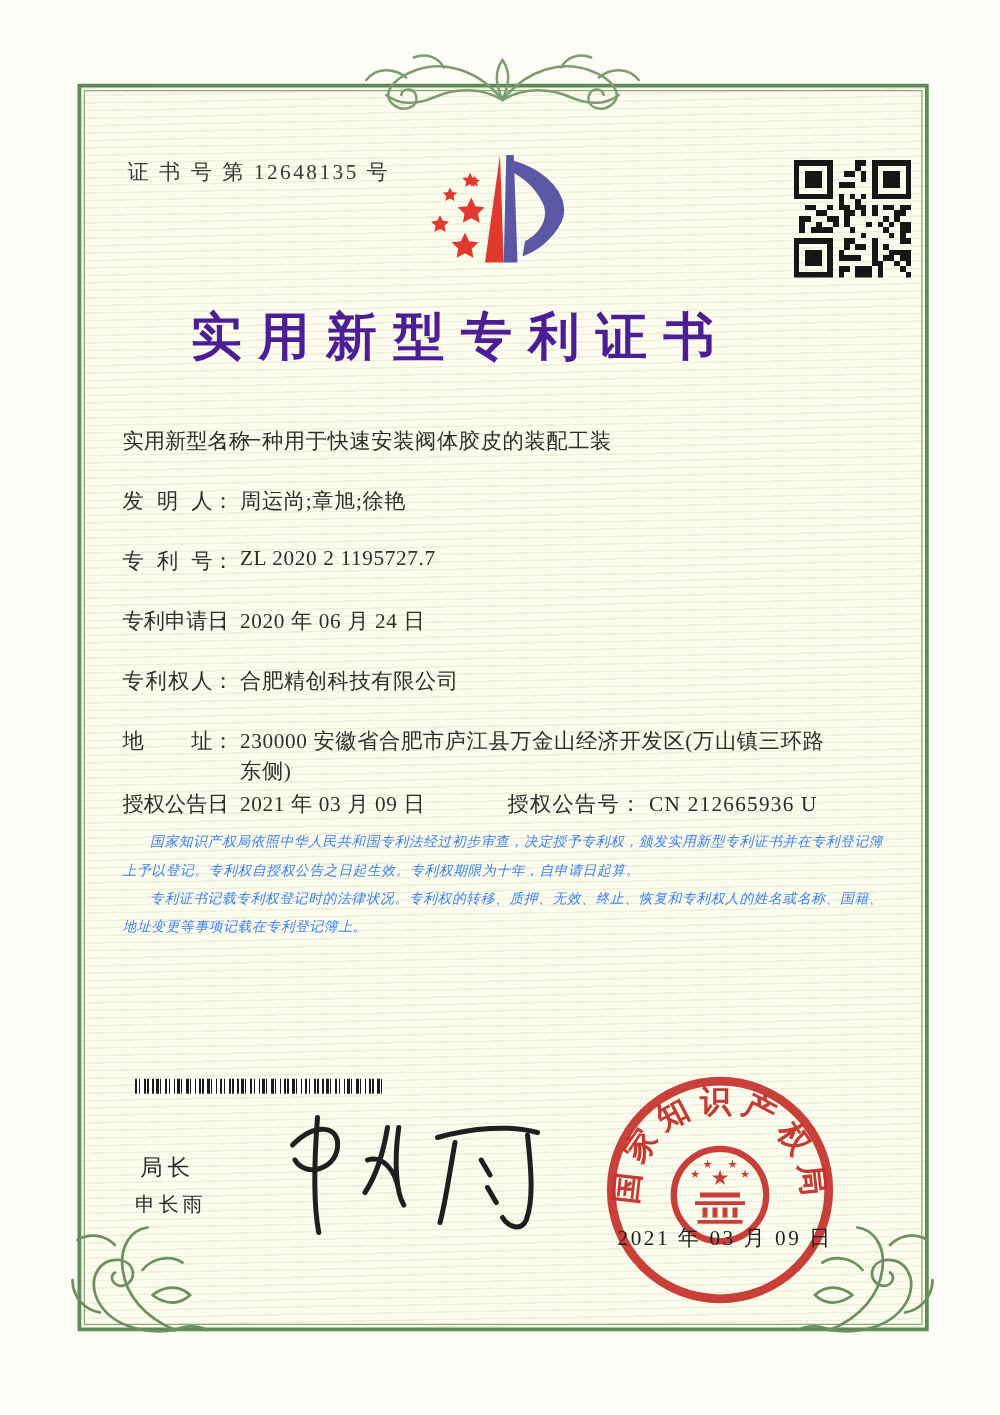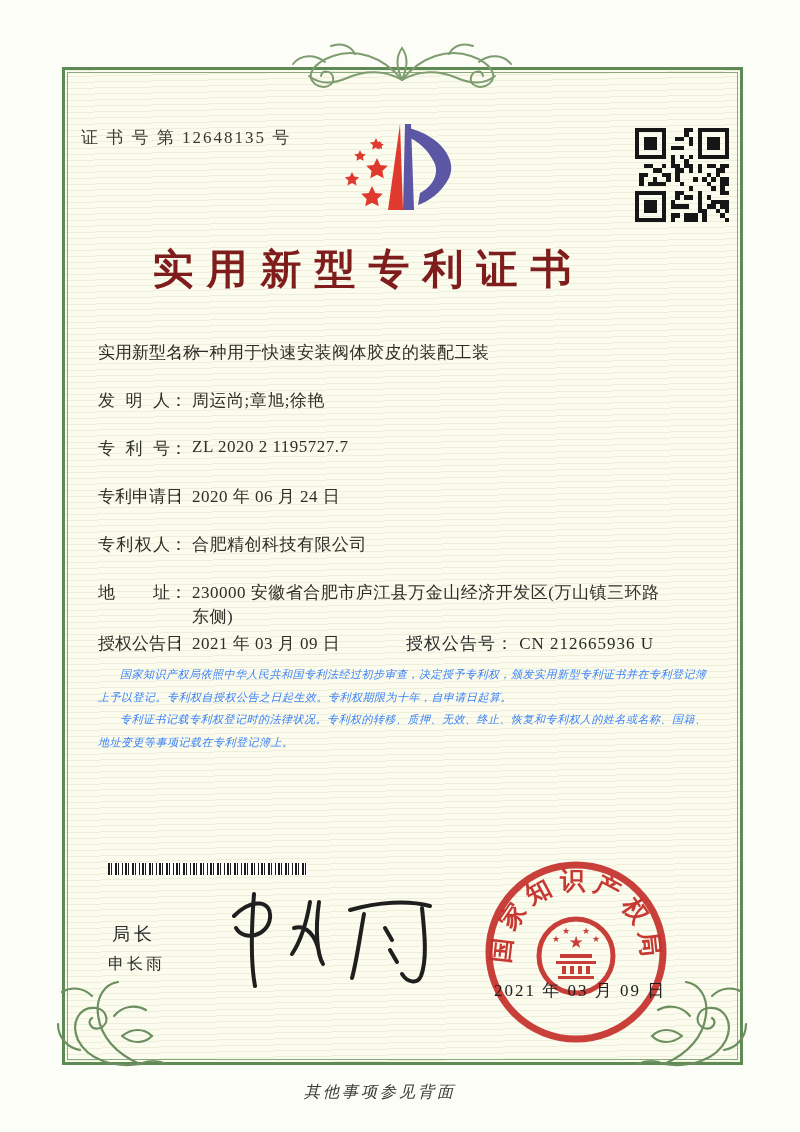--- a/index.html
+++ b/index.html
@@ -14,27 +14,27 @@
     border:3px solid #5e8a55; box-sizing:border-box;
     background:
       repeating-linear-gradient(179deg, rgba(164,176,116,0.16) 0 1px, rgba(255,255,250,0) 1px 6px),
       #fbfbee;
   }
   .frame::before{
     content:""; position:absolute; inset:2px; border:1px solid #8aa87d; pointer-events:none;
   }
   .orn{ position:absolute; pointer-events:none; }
   .cert-no{
-    position:absolute; left:81px; top:126px; font-size:17px; letter-spacing:2px; color:#3a3a33;
+    position:absolute; left:102px; top:126px; font-size:17px; letter-spacing:2px; color:#3a3a33;
   }
   .qr{ position:absolute; left:635px; top:128px; width:94px; height:94px; }
   .logo{ position:absolute; left:336px; top:116px; width:132px; height:102px; }
   .title{
     position:absolute; left:0; top:242px; width:724px; text-align:center;
-    font-size:41px; font-weight:700; letter-spacing:13px; color:#7f1d1d; text-indent:13px;
+    font-size:41px; font-weight:700; letter-spacing:13px; color:#4c1d95; text-indent:13px;
   }
   .fields{ position:absolute; left:98px; top:341px; width:610px; font-size:17px; }
   .field-row{ position:absolute; left:0; white-space:nowrap; }
   .flab{
     display:inline-flex; justify-content:space-between; width:72px;
     vertical-align:top; color:#2e2e28;
   }
   .fcolon{ display:inline-block; width:18px; }
   .fval{ position:absolute; left:94px; top:0; color:#2e2e28; letter-spacing:0.5px; }
   .fval.wrap{ white-space:normal; width:478px; line-height:24px; }
@@ -430,15 +430,14 @@
         <rect x="96" y="108" width="4" height="8"></rect>
         <rect x="104" y="108" width="4" height="8"></rect>
         <rect x="76" y="118" width="36" height="3"></rect>
       </g>
     </g>
   </svg>
 
   <div class="seal-date">2021 年 03 月 09 日</div>
 
 
-  <div class="back-note">其他事项参见背面</div>
 
 </div>
 
 </body></html>

